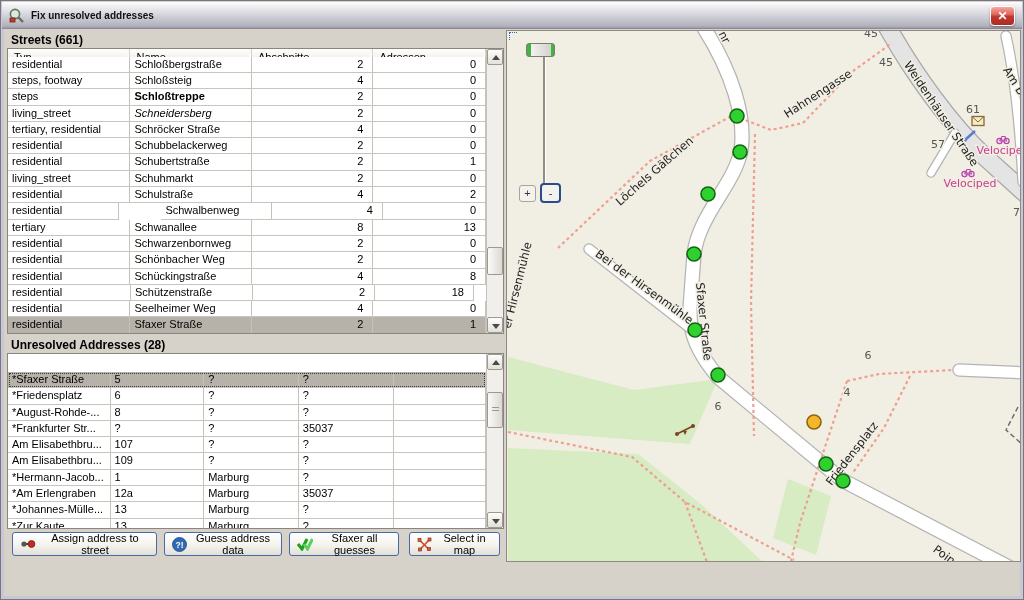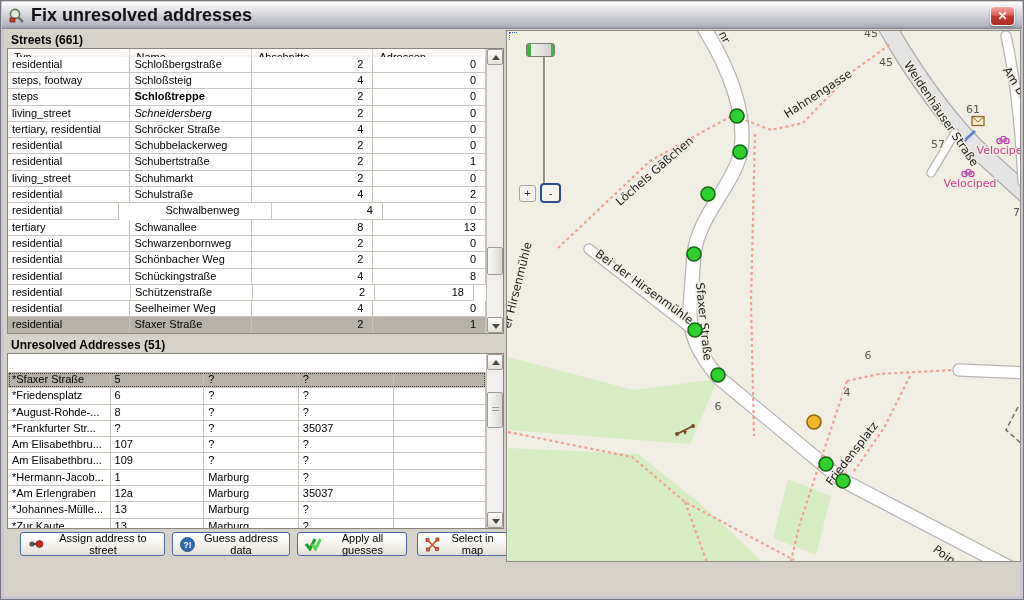--- a/index.html
+++ b/index.html
@@ -6,21 +6,21 @@
   *{box-sizing:border-box;}
   .dialog{position:relative;width:1024px;height:600px;background:#d6d2ca;
     border:1px solid #77757f;overflow:hidden;
     font-family:"Liberation Sans",sans-serif;font-size:11px;color:#000;
     box-shadow:inset 0 -3px 0 #c9c8d2, inset 3px 0 0 #c9c8d2, inset -3px 0 0 #c9c8d2;}
   
   .titlebar{position:absolute;left:1px;top:1px;right:1px;height:27px;
     background:linear-gradient(180deg,#fdfdfd 0%,#dcdce2 40%,#b2b2bd 92%,#9c9ca8 100%);
     display:flex;align-items:center;padding:0 6px;border-bottom:1px solid #8a8a96;}
   .app-icon{width:17px;height:17px;margin-right:6px;flex:0 0 auto;}
-  .title-text{font-weight:bold;font-size:18px;color:#111;}
+  .title-text{font-weight:bold;font-size:10px;color:#111;}
   .close-btn{position:absolute;right:7px;top:4px;width:25px;height:20px;border:1px solid #fff;
     border-radius:4px;background:linear-gradient(180deg,#f2a9a4 0%,#dd5f55 45%,#c03a30 50%,#ad2d24 100%);
     color:#fff;font-weight:bold;font-size:12px;line-height:18px;text-align:center;
     box-shadow:0 1px 2px rgba(0,0,0,.35);cursor:default;}
   
   .group-label{position:absolute;font-weight:bold;font-size:12px;color:#000;}
   .tbl{position:absolute;background:#fff;border:1px solid #8a867e;}
   .tbl-head{position:absolute;left:0;top:0;right:17px;height:18px;display:flex;
     background:linear-gradient(180deg,#ffffff,#f2f0ea 55%,#e4e1d8);border-bottom:1px solid #b3afa7;}
   .th{height:18px;line-height:17px;padding-left:6px;border-right:1px solid #d7d4cb;
@@ -37,21 +37,21 @@
   .sb-btn{position:absolute;left:0;width:16px;height:16px;background:linear-gradient(180deg,#fdfdfc,#e3e0d9);
     border:1px solid #9d9890;border-radius:2px;}
   .sb-btn:after{content:"";position:absolute;left:4px;border-left:4px solid transparent;border-right:4px solid transparent;}
   .sb-up{top:0;}  .sb-up:after{top:5px;border-bottom:5px solid #4a4a44;}
   .sb-dn{bottom:0;} .sb-dn:after{top:6px;border-top:5px solid #4a4a44;}
   .sb-thumb{position:absolute;left:0;width:16px;background:linear-gradient(90deg,#fafaf8,#dcd9d2);
     border:1px solid #9d9890;border-radius:2px;}
   .grip{position:absolute;left:4px;top:50%;margin-top:-3px;width:7px;height:6px;
     background:repeating-linear-gradient(180deg,#9d9890 0,#9d9890 1px,transparent 1px,transparent 3px);}
   
-  .actions{position:absolute;left:8px;top:529px;width:505px;height:28px;}
+  .actions{position:absolute;left:0;top:529px;width:505px;height:28px;}
   .act-btn{position:absolute;top:2px;height:24px;display:flex;align-items:center;gap:5px;
     padding:0 7px;background:linear-gradient(180deg,#ffffff,#f4f3ee 55%,#e2dfd5);
     border:1px solid #4b69a5;border-radius:3px;font-size:11px;font-family:"Liberation Sans",sans-serif;color:#000;}
   .act-btn svg{flex:0 0 auto;}
   
   .footer{position:absolute;left:4px;right:4px;bottom:4px;height:34px;background:#d6d2ca;
     border-top:1px solid #9a968e;box-shadow:inset 0 1px 0 #ffffff;}
   .close-dlg-btn{position:absolute;right:12px;top:5px;width:94px;height:26px;display:flex;align-items:center;
     justify-content:center;gap:6px;background:linear-gradient(180deg,#fdfefe,#eef1f5 50%,#dde3ec);
     border:1px solid #39538f;border-radius:3px;font-size:11px;font-family:"Liberation Sans",sans-serif;
@@ -197,21 +197,21 @@
           <div class="td num" style="width: 113px;">1</div>
         </div>
       </div>
     <div class="sb">
       <div class="sb-btn sb-up"></div>
       <div class="sb-thumb" style="top:198px;height:28px;"></div>
       <div class="sb-btn sb-dn"></div>
     </div>
   </div>
 
-  <div class="group-label" style="left:10px;top:337px;">Unresolved Addresses (51)</div>
+  <div class="group-label" style="left:10px;top:337px;">Unresolved Addresses (28)</div>
   <div class="tbl" style="left:6px;top:352px;width:497px;height:176px;">
     <div class="tbl-rows" id="unresolved-rows">
         <div class="tr selected focusrect">
           <div class="td" style="width: 103px;">*Sfaxer Straße</div>
           <div class="td" style="width: 94px;">5</div>
           <div class="td" style="width: 95px;">?</div>
           <div class="td" style="width: 96px;">?</div>
           <div class="td" style="width: 92px;"></div>
         </div>
         <div class="tr">
@@ -301,21 +301,21 @@
         <circle cx="7.5" cy="7.5" r="7" fill="#2f6bb3" stroke="#1c447a" stroke-width="0.8"></circle>
         <text x="7.5" y="10.5" font-size="8.5" font-family="Liberation Sans,sans-serif" font-weight="bold" fill="#fff" text-anchor="middle">?!</text>
       </svg>
       <span>Guess address data</span>
     </button>
     <button class="act-btn" style="left:288px;width:110px;">
       <svg width="16" height="14" viewBox="0 0 16 14">
         <path d="M1 7 L5 12 L10 2" fill="none" stroke="#1f9e1f" stroke-width="3"></path>
         <path d="M7 7 L10.5 12 L15.5 2" fill="none" stroke="#55d455" stroke-width="3"></path>
       </svg>
-      <span>Apply all guesses</span>
+      <span>Sfaxer all guesses</span>
     </button>
     <button class="act-btn" style="left:408px;width:91px;">
       <svg width="15" height="15" viewBox="0 0 15 15">
         <line x1="2.5" y1="3" x2="12" y2="12.5" stroke="#cf4c2a" stroke-width="1.6"></line>
         <line x1="12.5" y1="2.5" x2="3" y2="12.5" stroke="#cf4c2a" stroke-width="1.6"></line>
         <rect x="1" y="1.5" width="3" height="3" fill="#d8633f" stroke="#8a3214" stroke-width="0.7"></rect>
         <rect x="11" y="1" width="3" height="3" fill="#d8633f" stroke="#8a3214" stroke-width="0.7"></rect>
         <rect x="1.5" y="11" width="3" height="3" fill="#d8633f" stroke="#8a3214" stroke-width="0.7"></rect>
         <rect x="10.5" y="10.5" width="3" height="3" fill="#d8633f" stroke="#8a3214" stroke-width="0.7"></rect>
       </svg>

